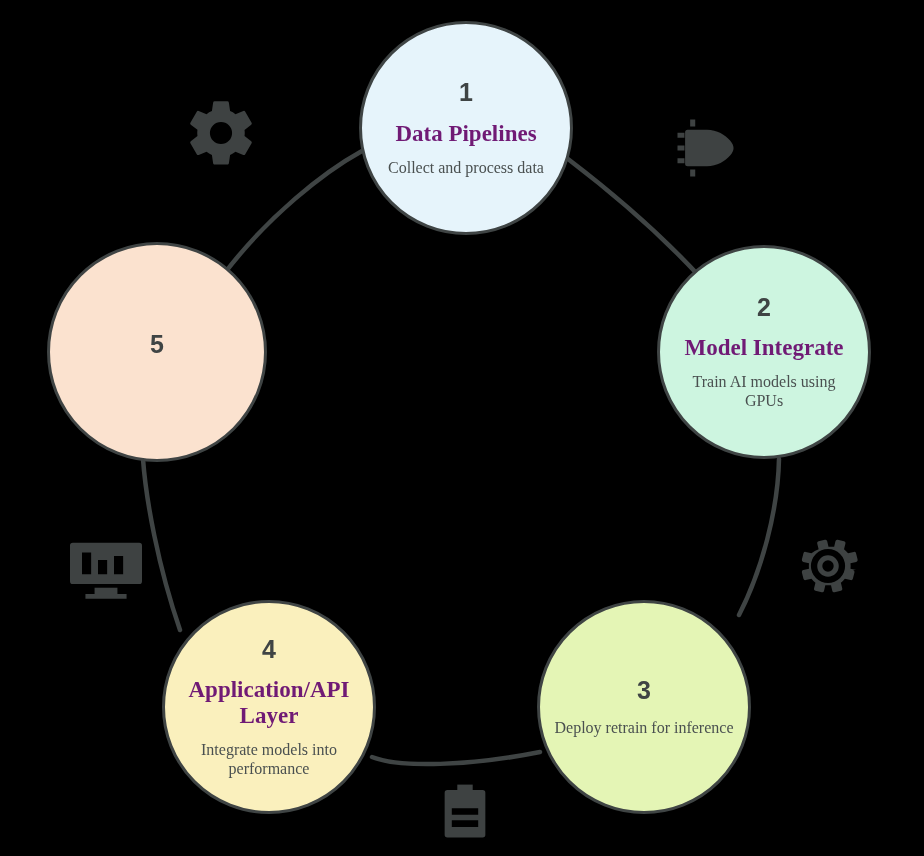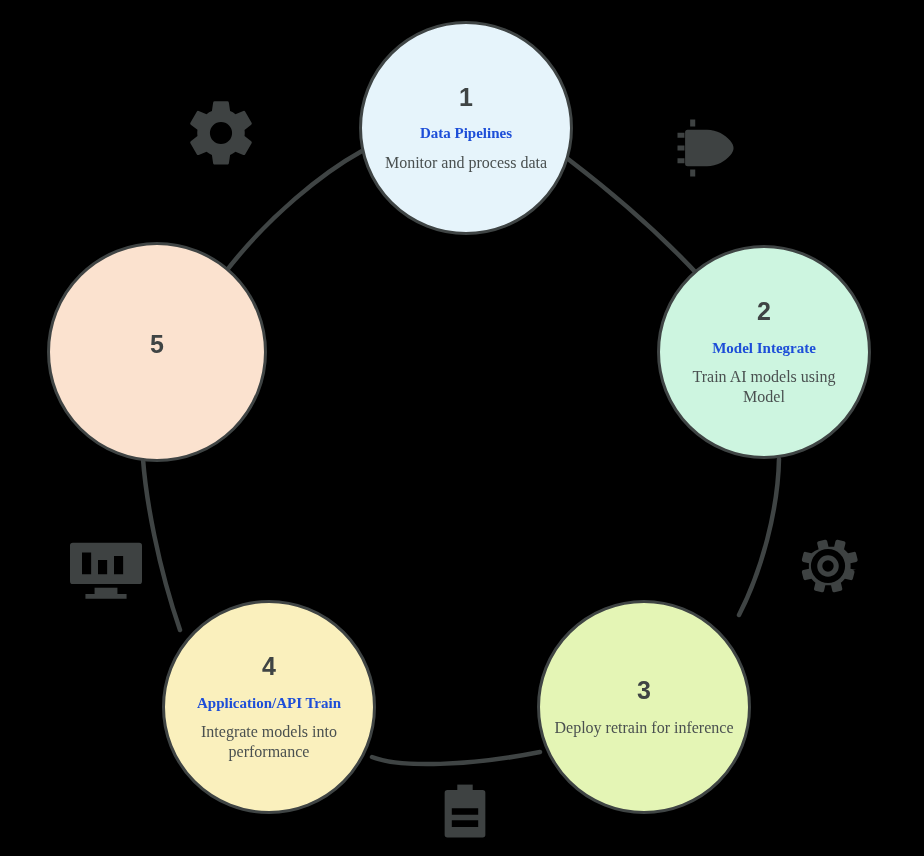--- a/index.html
+++ b/index.html
@@ -39,23 +39,23 @@
   .node-num {
     font-family: "Liberation Sans", "DejaVu Sans", sans-serif;
     font-size: 25px;
     font-weight: bold;
     color: #3f4444;
     line-height: 1.1;
     margin-bottom: 14px;
   }
   .node-title {
     font-family: "Liberation Serif", "DejaVu Serif", serif;
-    font-size: 15px;
+    font-size: 23px;
     font-weight: bold;
-    color: #1d4ed8;
+    color: #701a75;
     line-height: 1.12;
     margin-bottom: 11px;
   }
   .node-desc {
     font-family: "Liberation Serif", "DejaVu Serif", serif;
     font-size: 16px;
     font-weight: normal;
     color: #4a5050;
     line-height: 1.2;
   }
@@ -116,37 +116,37 @@
     <svg viewBox="0 0 28 24" width="80" height="70" fill="#3e4242">
       <path d="M2.4 3.2h23.2a1 1 0 0 1 1 1v12.4a1 1 0 0 1-1 1H2.4a1 1 0 0 1-1-1V4.2a1 1 0 0 1 1-1zm3.2 3.4v7.6h3.2V6.6zm5.6 2.6v5h3.2v-5zm5.6-1.4v6.4h3.2V7.8z"></path>
       <path d="M10 18.9h8v2.4h-8z"></path>
       <path d="M6.8 21.1h14.4v1.7H6.8z"></path>
     </svg>
   </div>
 
   <div class="node" style="left:359px; top:21px; width:214px; height:214px; background:#e6f4fb;">
     <div class="node-num">1</div>
     <div class="node-title">Data Pipelines</div>
-    <div class="node-desc">Monitor and process data</div>
+    <div class="node-desc">Collect and process data</div>
   </div>
 
   <div class="node" style="left:657px; top:245px; width:214px; height:214px; background:#cdf5e0;">
     <div class="node-num">2</div>
     <div class="node-title">Model Integrate</div>
-    <div class="node-desc">Train AI models using Model</div>
+    <div class="node-desc">Train AI models using GPUs</div>
   </div>
 
   <div class="node" style="left:537px; top:600px; width:214px; height:214px; background:#e4f5b5;">
     <div class="node-num">3</div>
     <div class="node-desc">Deploy retrain for inference</div>
   </div>
 
   <div class="node" style="left:162px; top:600px; width:214px; height:214px; background:#faf0bd;">
     <div class="node-num">4</div>
-    <div class="node-title">Application/API Train</div>
+    <div class="node-title">Application/API Layer</div>
     <div class="node-desc">Integrate models into performance</div>
   </div>
 
   <div class="node" style="left:47px; top:242px; width:220px; height:220px; background:#fbe2cf;">
     <div class="node-num">5</div>
   </div>
 
 </div>
 
 </body></html>

